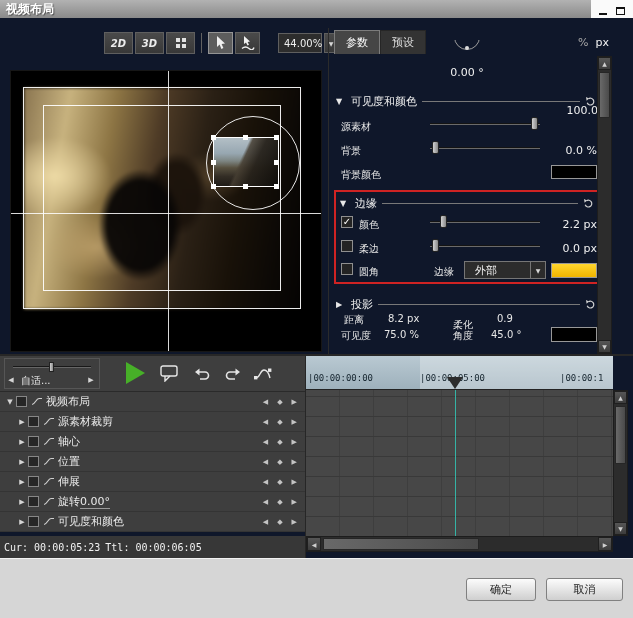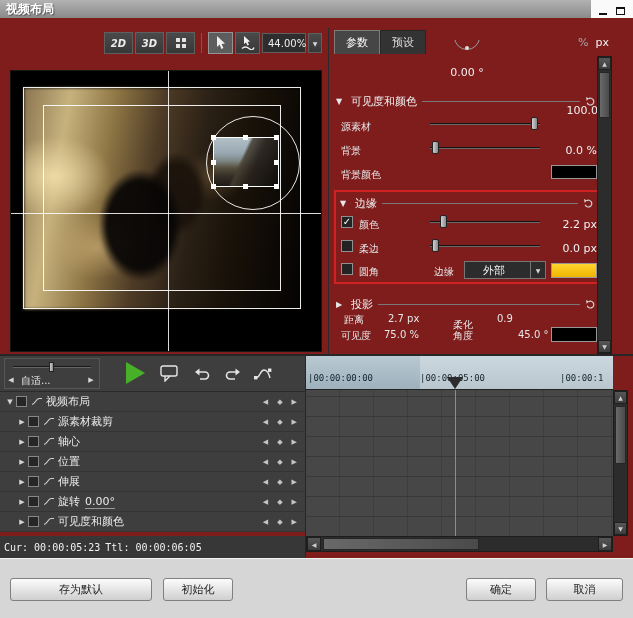--- a/index.html
+++ b/index.html
@@ -1,17 +1,17 @@
 <!DOCTYPE html>
 <html><head>
 <meta charset="utf-8">
 <style>
 *{margin:0;padding:0;box-sizing:border-box}
 body{width:633px;height:618px;overflow:hidden;font-family:"DejaVu Sans",sans-serif;background:#3e3e3e}
-#app{position:relative;width:633px;height:618px;background:#7f1d1d;overflow:hidden}
+#app{position:relative;width:633px;height:618px;background:#0f172a;overflow:hidden}
 .abs{position:absolute}
 .lbl{color:#e6e6e6;font-size:10px;white-space:nowrap}
 .val{color:#f0f0f0;font-size:11px;text-align:right;white-space:nowrap}
 .titlebar{left:0;top:0;width:633px;height:18px;background:linear-gradient(#b2b2b2,#8a8a8a);display:flex;align-items:center}
 .title{color:#fff;font-size:12px;font-weight:bold;padding-left:6px;text-shadow:1px 1px 1px rgba(0,0,0,.45)}
 .winbox{position:absolute;right:0;top:0;width:42px;height:18px;background:#fafafa;display:flex;align-items:center;justify-content:center;gap:9px}
 .min-glyph{width:8px;height:2px;background:#111;margin-top:8px;display:inline-block}
 .max-glyph{width:9px;height:8px;border:1px solid #111;border-top:2px solid #111;display:inline-block}
 .tab{height:24px;padding:0 11px;font-size:11px;color:#dedede;display:flex;align-items:center;background:#333;border:1px solid #262626;border-bottom:none}
 .tab.active{background:#464646;border-color:#7c7c7c;color:#fff}
@@ -32,21 +32,21 @@
 .sb{background:#2c2c2c;border:1px solid #1d1d1d}
 .sbtn{position:absolute;background:linear-gradient(#565656,#3c3c3c);border:1px solid #1f1f1f;color:#cfcfcf;font-size:6px;display:flex;align-items:center;justify-content:center}
 .sthumb{position:absolute;background:linear-gradient(90deg,#696969,#4a4a4a);border:1px solid #262626;border-radius:1px}
 .wrect{border:1px solid rgba(255,255,255,.92)}
 .hdl{position:absolute;width:5px;height:5px;background:#fff}
 .trow{position:absolute;left:0;width:305px;height:20px;border-bottom:1px solid #343434;display:flex;align-items:center;background:#3e3e3e}
 .texp{font-size:7px;color:#d5d5d5;width:12px;text-align:center}
 .tcb{width:11px;height:11px;background:#262626;border:1px solid #868686;margin-right:4px}
 .tcurve{display:flex;align-items:center}
 .tlabel{font-size:11px;color:#eaeaea;margin-left:3px;white-space:nowrap}
-.tval{font-size:11px;color:#eaeaea;margin-left:5px;border-bottom:1px solid #9a9a9a}
+.tval{font-size:11px;color:#eaeaea;border-bottom:1px solid #9a9a9a}
 .tnav{margin-left:auto;margin-right:8px;display:flex;gap:9px;color:#c4c4c4;font-size:7px;align-items:center}
 .rmark{position:absolute;top:17px;font-family:"DejaVu Sans Mono",monospace;font-size:9px;color:#15242e;white-space:nowrap}
 .fbtn{position:absolute;height:23px;background:linear-gradient(#fcfcfc,#cfcfcf);border:1px solid #808080;border-radius:3px;color:#1c1c1c;font-size:11px;display:flex;align-items:center;justify-content:center}
 .mono{font-family:"DejaVu Sans Mono",monospace}
 .unit{font-size:11px;color:#a8a8a8}
 .unit.on{color:#f2f2f2}
 .video-scene{filter:blur(1.5px);background:
  radial-gradient(60px 80px at 42% 62%, rgba(8,6,5,.95) 55%, rgba(8,6,5,0) 70%),
  radial-gradient(44px 60px at 55% 48%, rgba(25,17,10,.9) 50%, rgba(0,0,0,0) 70%),
  radial-gradient(80px 55px at 11% 40%, rgba(238,219,166,.95), rgba(238,219,166,0) 72%),
@@ -91,21 +91,21 @@
       <svg width="11" height="14" viewBox="0 0 11 14">
           <path d="M2 0 L2 11 L4.6 8.6 L6.4 13 L8.4 12.1 L6.6 7.9 L10 7.6 Z" fill="#f0f0f0"></path>
         </svg>
     </div>
     <div class="tbtn" style="width:25px">
       <svg width="14" height="14" viewBox="0 0 14 14">
           <path d="M3 0 L3 8 L5 6.5 L6.5 9.5 L8 8.8 L6.6 5.9 L9 5.6 Z" fill="#f0f0f0"></path>
           <path d="M1 12.5 Q4.5 9.5 8 12.5 T13 11.5" fill="none" stroke="#f0f0f0" stroke-width="1.3"></path>
         </svg>
     </div>
-    <div class="zoombox" style="width:44px;height:20px;padding-left:5px;margin-left:0">
+    <div class="zoombox" style="width:44px;height:20px;padding-left:5px;margin-left:16px">
       <span>44.00%</span>
     </div>
     <div class="tbtn" style="width:14px;height:20px">
         <span class="ddarrow">▼</span>
       </div>
   </div>
 
   <div class="abs" style="left:10px;top:70px;width:312px;height:282px;background:#000;border:1px solid #161616;overflow:hidden">
     <div class="abs video-scene" style="left:13px;top:17px;width:277px;height:221px"></div>
     <div class="abs wrect" style="left:12px;top:16px;width:278px;height:222px"></div>
@@ -194,46 +194,46 @@
   <div class="abs slider" style="left:430px;top:239px;width:110px;height:14px">
     <div class="track"></div>
     <div class="handle" style="left:2px"></div>
   </div>
   <div class="abs val" style="left:538px;top:242px;width:59px">0.0 px</div>
 
   <div class="abs cb" style="left:341px;top:263px"></div>
   <div class="abs lbl" style="left:359px;top:265px">圆角</div>
   <div class="abs lbl" style="left:434px;top:265px">边缘</div>
   <div class="abs dd" style="left:464px;top:261px;width:82px;height:18px">
-    <span style="padding-left:18px;flex:1">外部</span>
+    <span style="padding-left:10px;flex:1">外部</span>
     <span style="width:15px;height:16px;border-left:1px solid #767676;display:flex;align-items:center;justify-content:center">
         <span class="ddarrow">▼</span>
       </span>
   </div>
   <div class="abs swatch" style="left:551px;top:263px;width:46px;height:15px;background:linear-gradient(#ffd62e,#f0b400)"></div>
 
   <div class="abs sec" style="left:336px;top:297px;width:260px">
     <span class="tri">▶</span>
     <span class="sec-lbl">投影</span>
     <span class="sec-line"></span>
     <svg width="11" height="11" viewBox="0 0 11 11">
         <path d="M2.2 6.8 A3.4 3.4 0 1 0 3.4 2.8" fill="none" stroke="#d2d2d2" stroke-width="1.2"></path>
         <path d="M1 1 L4 2.6 L1.6 4.8 Z" fill="#d2d2d2"></path>
       </svg>
   </div>
 
   <div class="abs lbl" style="left:344px;top:313px">距离</div>
-  <div class="abs lbl" style="left:388px;top:313px">2.7 px</div>
+  <div class="abs lbl" style="left:388px;top:313px">8.2 px</div>
   <div class="abs lbl" style="left:453px;top:318px">柔化</div>
   <div class="abs lbl" style="left:497px;top:313px">0.9</div>
 
   <div class="abs lbl" style="left:341px;top:329px">可见度</div>
   <div class="abs lbl" style="left:384px;top:329px">75.0 %</div>
   <div class="abs lbl" style="left:453px;top:329px">角度</div>
-  <div class="abs lbl" style="left:518px;top:329px">45.0 °</div>
+  <div class="abs lbl" style="left:491px;top:329px">45.0 °</div>
   <div class="abs swatch" style="left:551px;top:327px;width:46px;height:15px;background:#000"></div>
 
   <div class="abs sb" style="left:597px;top:56px;width:15px;height:298px">
     <div class="sbtn" style="left:0;top:0;width:13px;height:13px">
         <span>▲</span>
       </div>
     <div class="sthumb" style="left:1px;top:15px;width:11px;height:46px"></div>
     <div class="sbtn" style="left:0;top:283px;width:13px;height:13px">
         <span>▼</span>
       </div>
@@ -417,19 +417,17 @@
     <div class="sbtn" style="left:0;top:0;width:14px;height:14px">
         <span>◀</span>
       </div>
     <div class="sthumb" style="left:16px;top:1px;width:156px;height:12px"></div>
     <div class="sbtn" style="left:291px;top:0;width:14px;height:14px">
         <span>▶</span>
       </div>
   </div>
 
   <div class="abs" style="left:0;top:558px;width:633px;height:60px;background:#d6d6d6;border-top:1px solid #f2f2f2">
-    <div class="fbtn" style="left:10px;top:19px;width:142px">存为默认</div>
-    <div class="fbtn" style="left:163px;top:19px;width:70px">初始化</div>
     <div class="fbtn" style="left:466px;top:19px;width:70px">确定</div>
     <div class="fbtn" style="left:546px;top:19px;width:77px">取消</div>
   </div>
 
 </div>
 
 </body></html>

